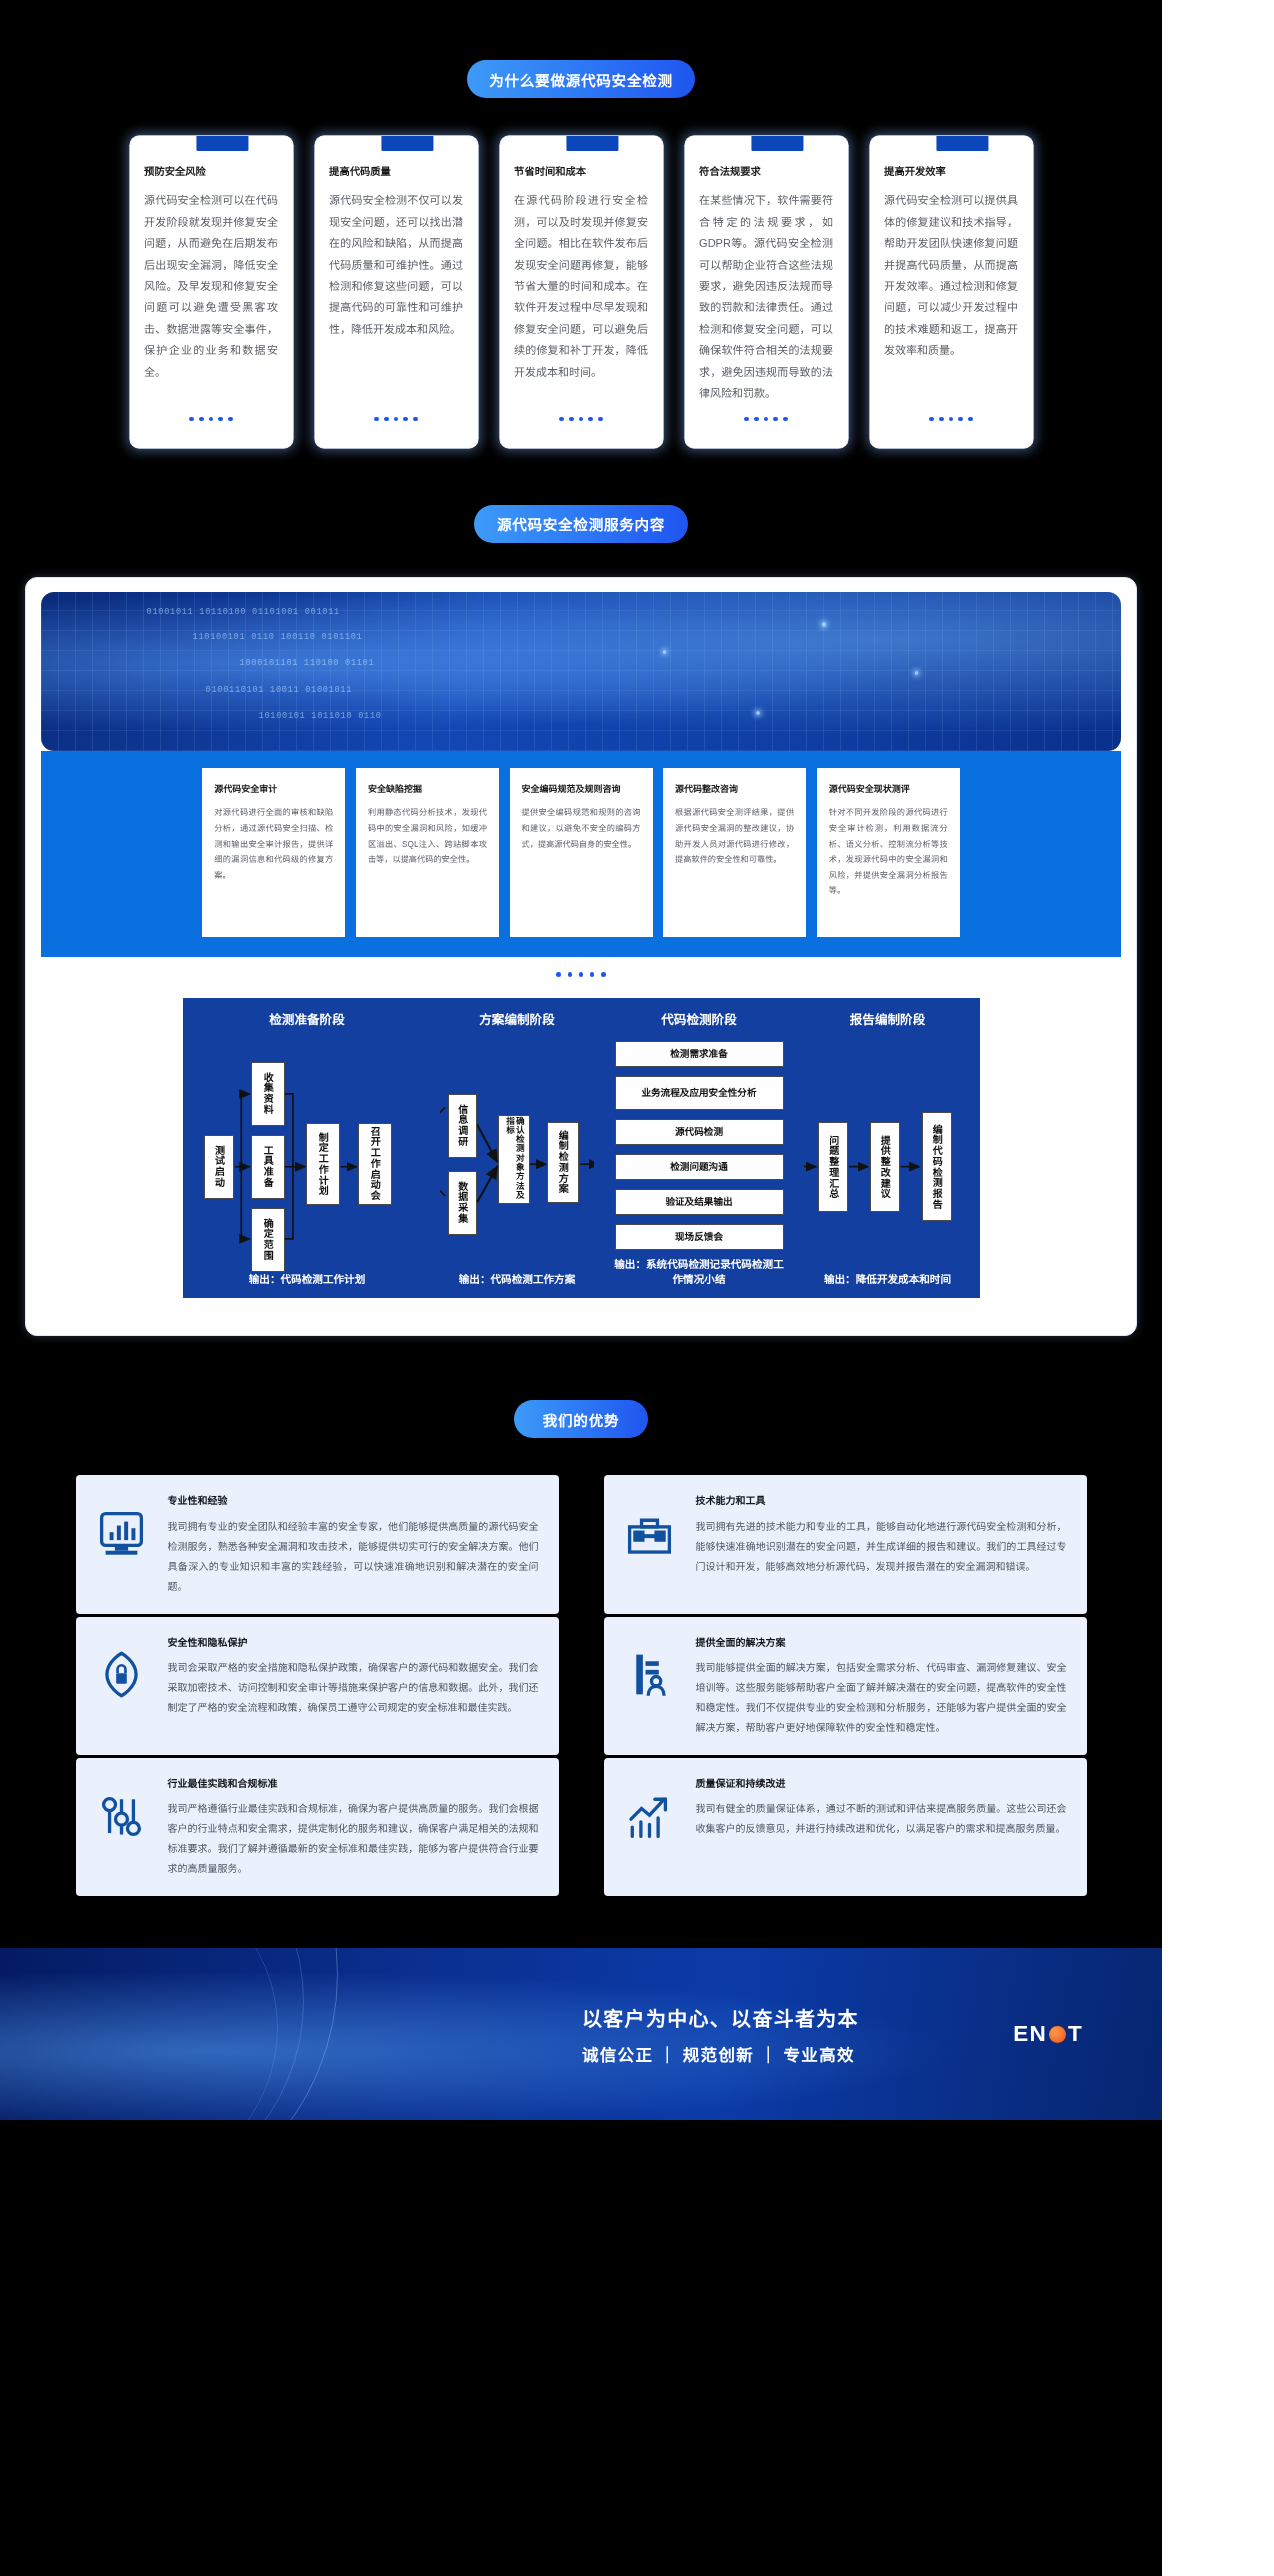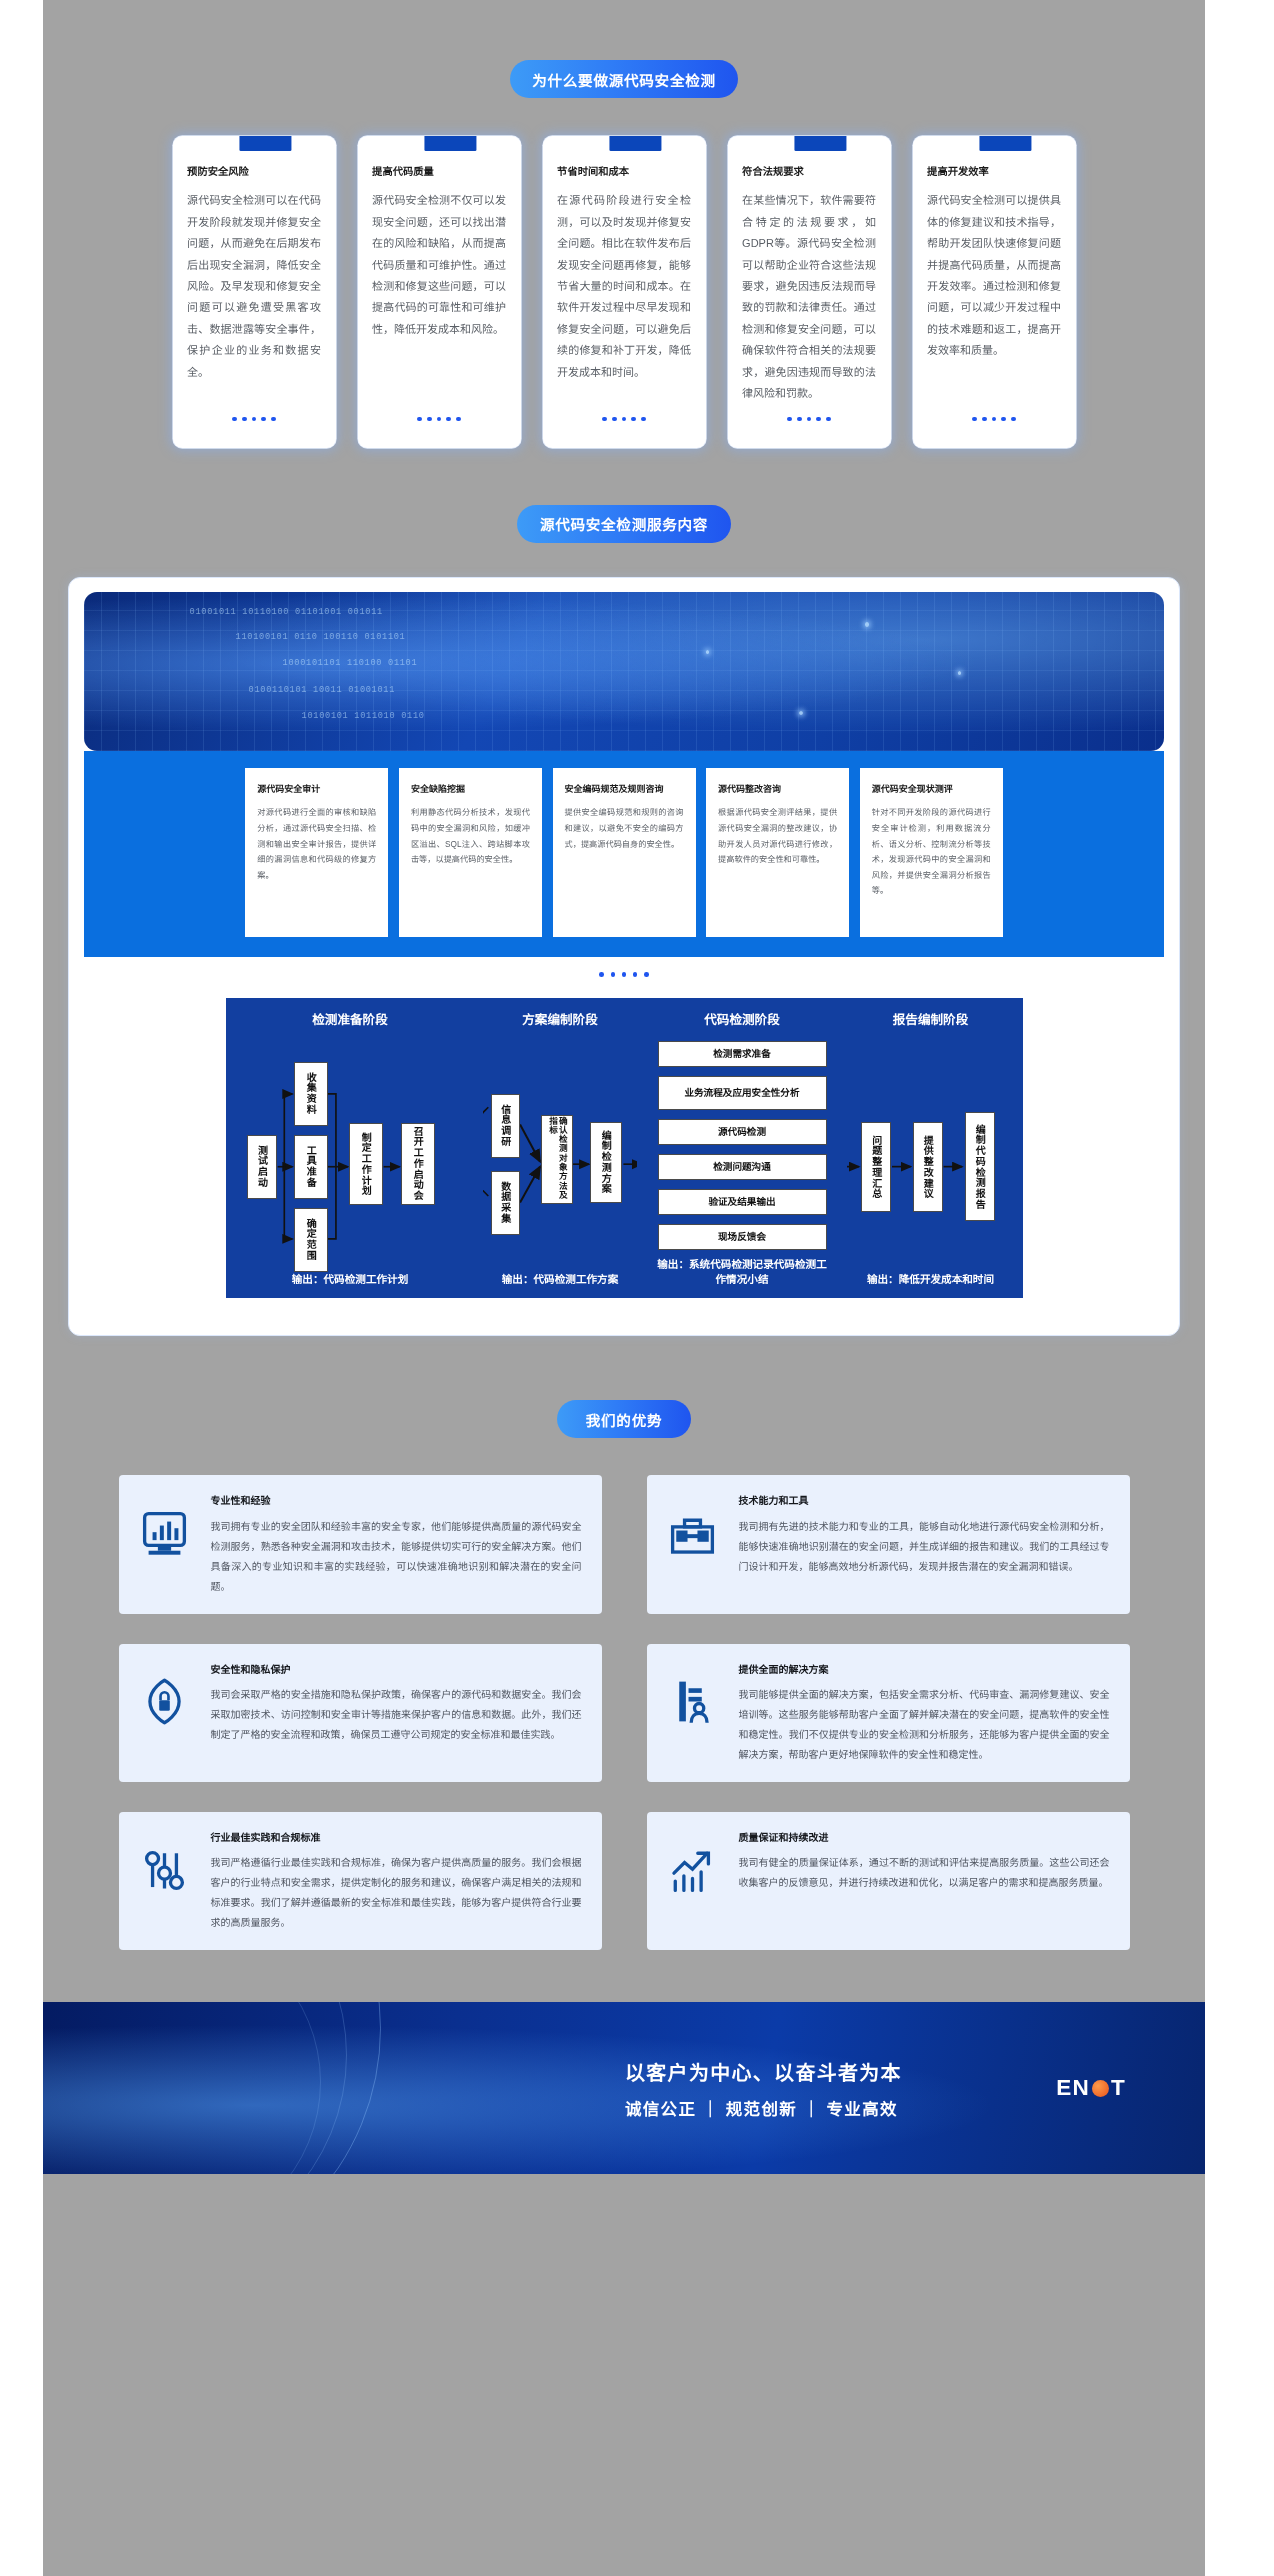--- a/index.html
+++ b/index.html
@@ -2,21 +2,21 @@
 <html lang="zh-CN" style="font-size:10.6px"><head>
 <meta charset="utf-8">
 <title>源代码安全检测</title>
 <style>
   * { box-sizing: border-box; margin: 0; padding: 0; }
   html, body {
     width: 1274px;
     background: #ffffff;
     font-family: "Liberation Sans", "DejaVu Sans", sans-serif;
   }
-  .page { position: relative; width: 1162px; height: 2576px; overflow: hidden; background:#a3a3a3;margin-left:43px; }
+  .page { position: relative; width: 1162px; height: 2576px; overflow: hidden; background:#000000; }
 
   
   .pill {
     display: inline-block;
     background: linear-gradient(90deg, #3d9bf7 0%, #2f7cf6 45%, #1f55ef 100%);
     color: #fff;
     border-radius: 29px;
     font-weight: bold;
     letter-spacing: 0.7px;
     text-align: center;
@@ -207,21 +207,21 @@
   .col3 { width: 193px; }
   .col4 { width: 184px; }
   .flow-svg { position: absolute; inset: 0; pointer-events: none; }
   .stack { display: flex; flex-direction: column; gap: 8.6px; padding: 0 4px; }
   .stack .hbox { height: 26.5px; }
 
   
   .adv-grid {
     display: grid;
     grid-template-columns: 483px 483px;
-    gap: 30px 45px;
+    gap: 3px 45px;
     justify-content: center;
     padding: 0 93px;
   }
   .adv-card {
     background: #eaf1fd;
     border-radius: 4px;
     display: flex;
     align-items: flex-start;
     gap: 17px;
     padding: 17px 20px 17px 17px;

